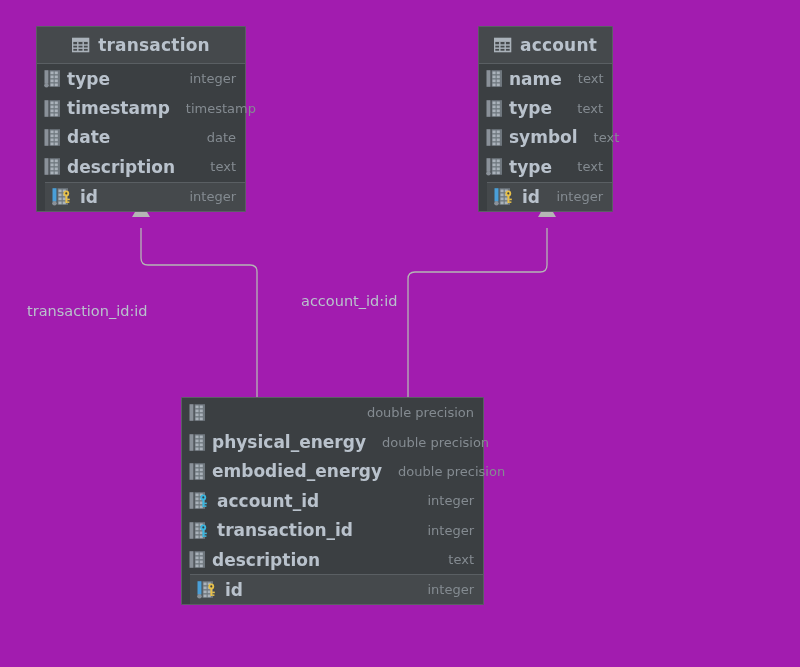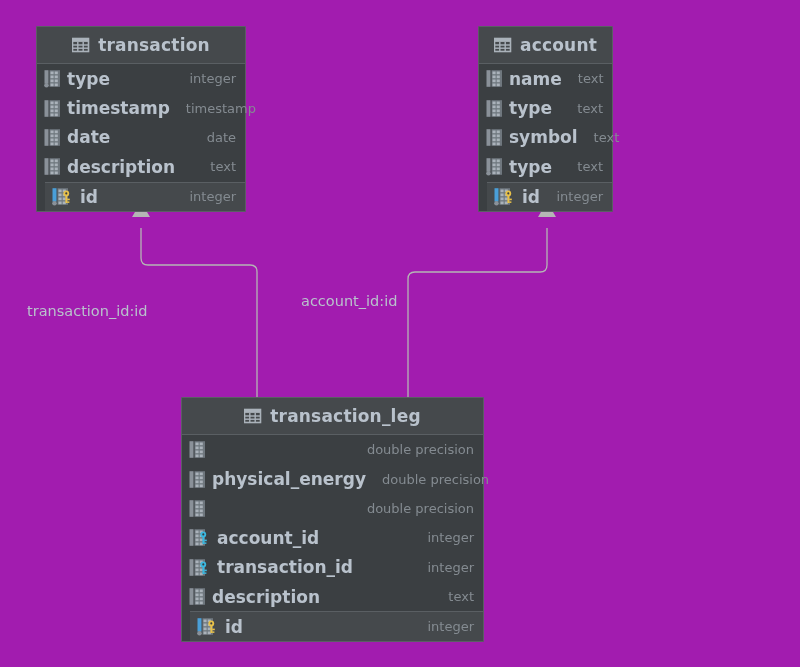--- a/index.html
+++ b/index.html
@@ -330,33 +330,20 @@
       <circle cx="14.3" cy="6.4" r="1.05" fill="#3b3f42"></circle>
     </g>
               </svg>
             </span>
             <span class="col-name">id</span>
             <span class="col-type">integer</span>
           </div>
         </div>
       </div>
       <div class="entity" style="left: 181px; top: 397px; width: 303px;">
-        <div class="entity-header">
-          <span>
-            <svg class="icon" width="18" height="16" viewBox="0 0 18 16">
-              <rect x="0.5" y="1.5" width="16" height="13" fill="none" stroke="#aab2ba" stroke-width="1.6"></rect>
-              <rect x="0.5" y="1.5" width="16" height="3.4" fill="#aab2ba"></rect>
-              <line x1="0.5" y1="8" x2="16.5" y2="8" stroke="#aab2ba" stroke-width="1.4"></line>
-              <line x1="0.5" y1="11.2" x2="16.5" y2="11.2" stroke="#aab2ba" stroke-width="1.4"></line>
-              <line x1="5.8" y1="4.9" x2="5.8" y2="14.5" stroke="#aab2ba" stroke-width="1.4"></line>
-              <line x1="11.2" y1="4.9" x2="11.2" y2="14.5" stroke="#aab2ba" stroke-width="1.4"></line>
-            </svg>
-          </span>
-          <span class="entity-title">transaction_leg</span>
-        </div>
         <div class="entity-body">
           <div class="col-row">
             <span>
               <svg class="icon" width="17" height="19" viewBox="0 0 17 19">
                 <rect x="0.5" y="1.2" width="4" height="16.6" fill="#8a9199"></rect>
                 <rect x="5.5" y="1.2" width="10.5" height="16.6" fill="#6f777e"></rect>
                 <rect x="6.5" y="2.5" width="3.1" height="2.7" fill="#aab2ba"></rect>
                 <rect x="10.7" y="2.5" width="3.1" height="2.7" fill="#aab2ba"></rect>
                 <rect x="6.5" y="6.5" width="3.1" height="2.7" fill="#aab2ba"></rect>
                 <rect x="10.7" y="6.5" width="3.1" height="2.7" fill="#aab2ba"></rect>
@@ -394,20 +381,21 @@
                 <rect x="6.5" y="2.5" width="3.1" height="2.7" fill="#aab2ba"></rect>
                 <rect x="10.7" y="2.5" width="3.1" height="2.7" fill="#aab2ba"></rect>
                 <rect x="6.5" y="6.5" width="3.1" height="2.7" fill="#aab2ba"></rect>
                 <rect x="10.7" y="6.5" width="3.1" height="2.7" fill="#aab2ba"></rect>
                 <rect x="6.5" y="10.5" width="3.1" height="2.7" fill="#aab2ba"></rect>
                 <rect x="10.7" y="10.5" width="3.1" height="2.7" fill="#aab2ba"></rect>
                 <rect x="6.5" y="14.5" width="3.1" height="2.7" fill="#aab2ba"></rect>
                 <rect x="10.7" y="14.5" width="3.1" height="2.7" fill="#aab2ba"></rect>
               </svg>
             </span>
+            <span class="col-name">embodied_energy</span>
             <span class="col-type">double precision</span>
           </div>
           <div class="col-row">
             <span>
               <svg class="icon" width="22" height="19" viewBox="0 0 22 19">
                 <rect x="0.5" y="1.2" width="4" height="16.6" fill="#8a9199"></rect>
                 <rect x="5.5" y="1.2" width="10.5" height="16.6" fill="#6f777e"></rect>
                 <rect x="6.5" y="2.5" width="3.1" height="2.7" fill="#aab2ba"></rect>
                 <rect x="10.7" y="2.5" width="3.1" height="2.7" fill="#aab2ba"></rect>
                 <rect x="6.5" y="6.5" width="3.1" height="2.7" fill="#aab2ba"></rect>

